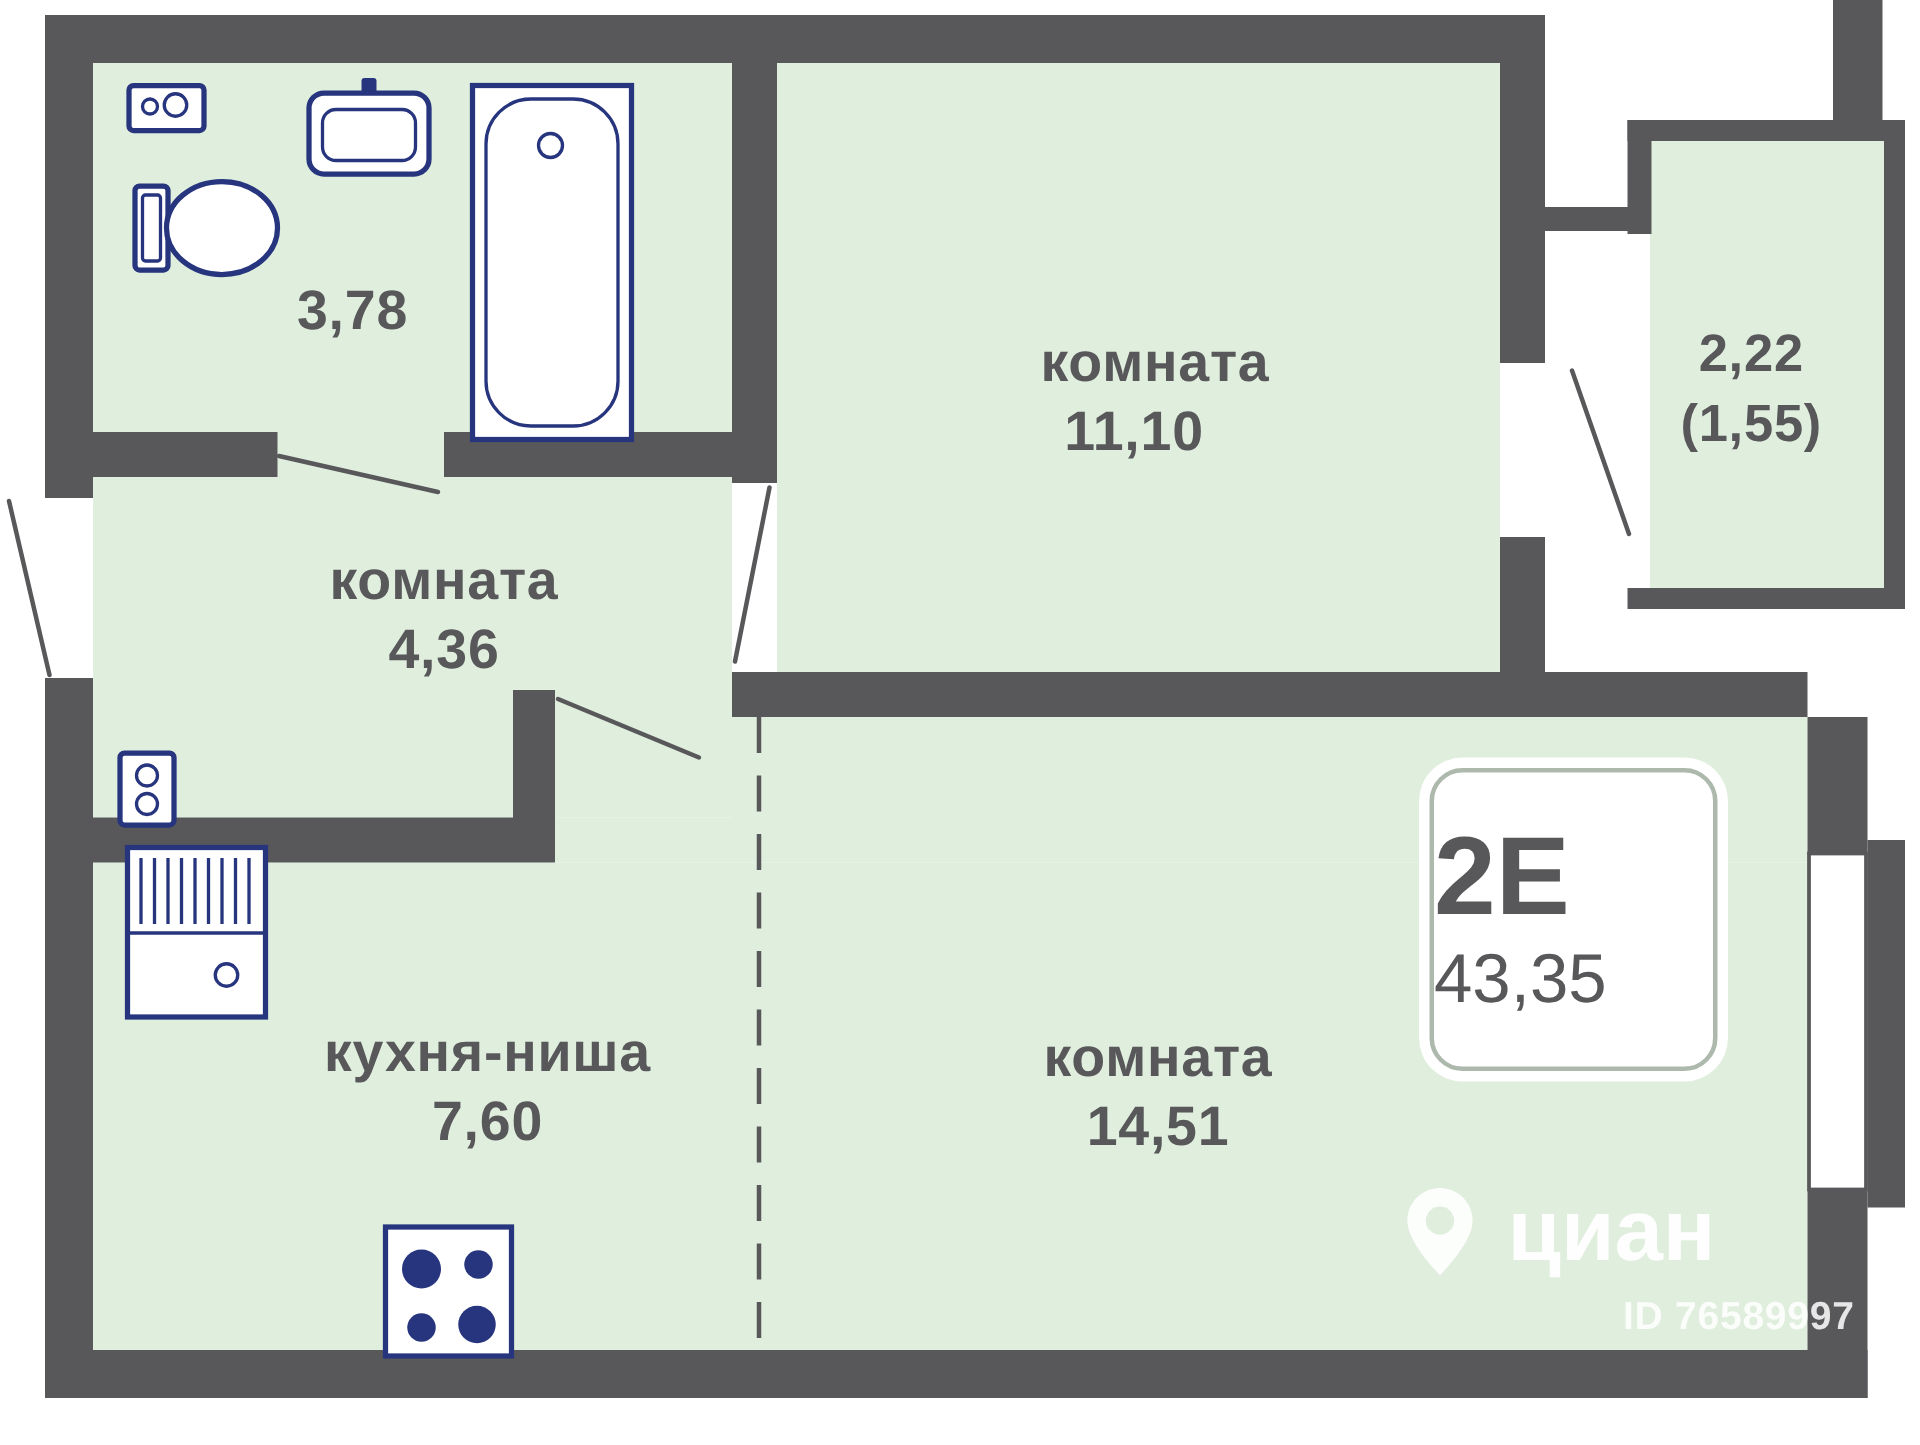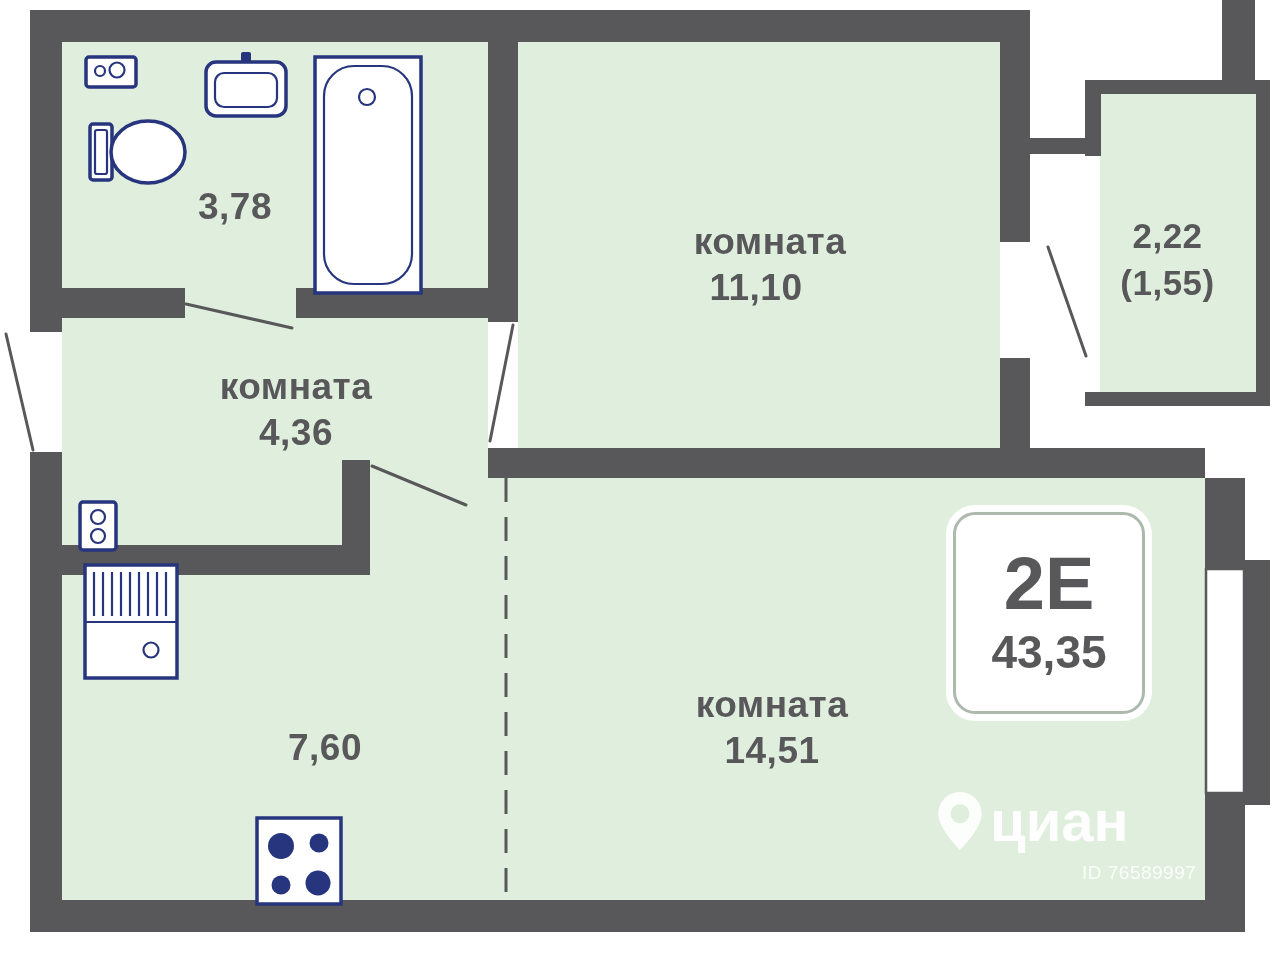--- a/index.html
+++ b/index.html
@@ -15,28 +15,28 @@
   .fx-fill{fill:var(--fixture,#26357d);stroke:none}
   .dash{stroke:var(--wall,#58585b);stroke-width:3;stroke-dasharray:24 15;fill:none}
   .win{fill:#ffffff;stroke:var(--wall,#58585b);stroke-width:2.5}
 
   .lbl{position:absolute;font-weight:700;color:var(--label-text,#58585b);text-align:center;
        font-size:37px;line-height:1.15;letter-spacing:.5px;white-space:nowrap}
   .lbl.sm{font-size:35px}
 
   .badge{position:absolute;left:953px;top:512px;width:192px;height:202px;background:#fff;
          border:3px solid #aeb9ae;border-radius:22px;box-shadow:0 0 0 7px rgba(255,255,255,.95);
-         display:flex;flex-direction:column;align-items:center;justify-content:center;
+         display:flex;flex-direction:column;justify-content:center;
          color:var(--label-text,#58585b)}
   .badge .type{font-size:74px;font-weight:800;line-height:1}
-  .badge .area{font-size:46px;font-weight:700;margin-top:4px}
+  .badge .area{font-size:46px;font-weight:400;margin-top:4px}
 
-  .wm{position:absolute;left:938px;top:792px;display:flex;align-items:center;gap:8px}
+  .wm{position:absolute;left:938px;top:792px;display:flex;align-items:center;gap:23px}
   .wm .brand{font-size:58px;font-weight:700;color:rgba(255,255,255,.92);line-height:1}
-  .wm-id{position:absolute;left:1082px;top:862px;font-size:19px;font-weight:400;
+  .wm-id{position:absolute;left:1082px;top:862px;font-size:26px;font-weight:700;
          color:rgba(255,255,255,.85);letter-spacing:.5px}
 </style>
 </head>
 <body>
 
 <div id="stage">
 
   <svg id="plan-svg" width="1280" height="963" viewBox="0 0 1280 963">
 
     <g>
@@ -146,20 +146,21 @@
 
   <div class="lbl" style="left:156px;top:366px;width:280px">комната</div>
   <div class="lbl" style="left:196px;top:412px;width:200px">4,36</div>
 
   <div class="lbl" style="left:640px;top:221px;width:260px">комната</div>
   <div class="lbl" style="left:636px;top:267px;width:240px">11,10</div>
 
   <div class="lbl sm" style="left:1095px;top:216px;width:145px">2,22</div>
   <div class="lbl sm" style="left:1085px;top:263px;width:165px">(1,55)</div>
 
+  <div class="lbl" style="left:163px;top:681px;width:324px">кухня-ниша</div>
   <div class="lbl" style="left:225px;top:727px;width:200px">7,60</div>
 
   <div class="lbl" style="left:642px;top:684px;width:260px">комната</div>
   <div class="lbl" style="left:652px;top:730px;width:240px">14,51</div>
 
   <div class="badge">
     <div class="type">2Е</div>
     <div class="area">43,35</div>
   </div>
 

